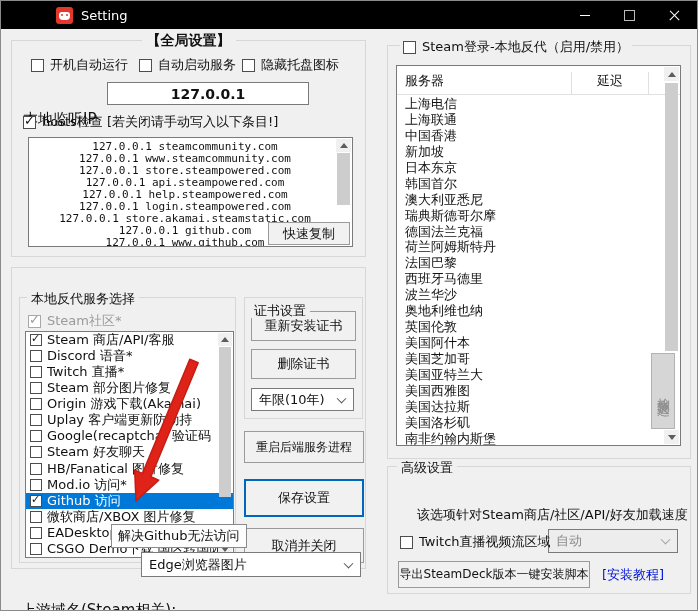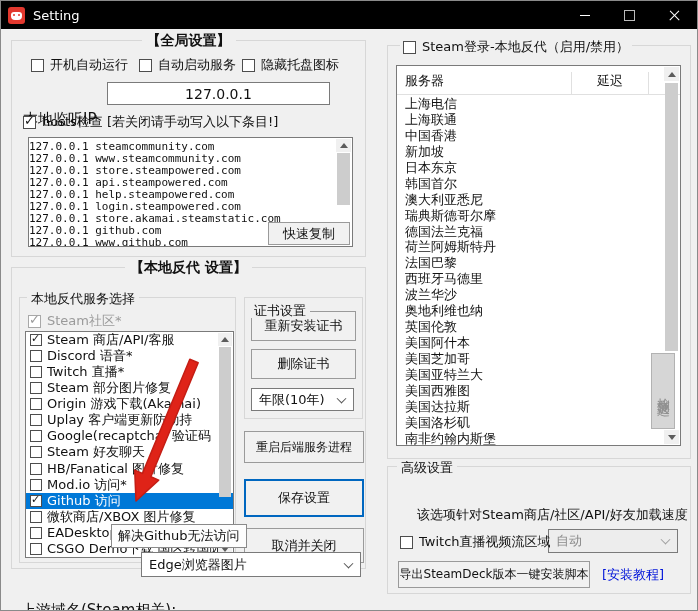--- a/index.html
+++ b/index.html
@@ -1,20 +1,20 @@
 <!DOCTYPE html>
 <html><head>
 <meta charset="utf-8">
 <style>
   html,body{margin:0;padding:0;background:#444;}
   .window{position:relative;width:698px;height:611px;background:#f0f0f0;
     font-family:"DejaVu Sans",sans-serif;color:#111;overflow:hidden;
     border:1px solid #8a8a8a;box-sizing:border-box;}
   
-  .titlebar{position:absolute;left:0;top:0;right:0;height:28px;background:#000;display:flex;align-items:center;}
+  .titlebar{position:absolute;left:0;top:0;right:0;height:28px;background:#000;display:flex;align-items:center;padding-left:48px;}
   .appicon{width:17px;height:17px;margin-left:7px;background:#e2382e;border-radius:3px;position:relative;}
   .appicon:before{content:"";position:absolute;left:3px;top:5px;width:11px;height:8px;background:#fff;border-radius:3px 3px 4px 4px;}
   .appicon:after{content:"";position:absolute;left:5px;top:7px;width:2px;height:2px;background:#e2382e;border-radius:50%;box-shadow:5px 0 0 #e2382e;}
   .apptitle{color:#fff;font-size:13px;margin-left:8px;}
   .capbtns{position:absolute;right:0;top:0;height:28px;display:flex;}
   .capbtn{width:45px;height:28px;display:flex;align-items:center;justify-content:center;}
   .glyph-min{width:10px;height:1px;background:#fff;}
   .glyph-max{width:9px;height:9px;border:1px solid #bbb;}
   .glyph-close{position:relative;width:11px;height:11px;}
   .glyph-close:before,.glyph-close:after{content:"";position:absolute;left:-1px;top:5px;width:13px;height:1.4px;background:#fff;}
@@ -41,21 +41,21 @@
     border-bottom:1.6px solid #555;transform:translateY(-70%) rotate(45deg);}
   .combo.dis{background:#ededed;color:#8b8b8b;}
   .combo.dis .chev{border-color:#a0a0a0;}
   .tri-up{width:0;height:0;border-left:4px solid transparent;border-right:4px solid transparent;border-bottom:5px solid #5c5c5c;}
   .tri-down{width:0;height:0;border-left:4px solid transparent;border-right:4px solid transparent;border-top:5px solid #5c5c5c;}
   .sb-btn{position:absolute;background:#f0f0f0;display:flex;align-items:center;justify-content:center;}
   .sb-thumb{position:absolute;background:#cdcdcd;}
   
   .hostsbox{position:absolute;left:27px;top:136px;width:325px;height:110px;background:#fff;
     border:1px solid #7a7a7a;box-sizing:border-box;overflow:hidden;}
-  .host-line{font-family:"DejaVu Sans Mono",monospace;font-size:11px;line-height:12px;
+  .host-line{font-family:"DejaVu Sans Mono",monospace;font-size:11px;line-height:12px;text-align:center;
     padding-right:11px;white-space:nowrap;}
   .hostsbox .pad{padding-top:3px;}
   
   .listbox{position:absolute;left:24px;top:330px;width:209px;height:227px;background:#fff;
     border:1px solid #7a7a7a;box-sizing:border-box;overflow:hidden;}
   .svc{display:flex;align-items:center;gap:5px;height:16.07px;font-size:13px;padding-left:4px;white-space:nowrap;}
   .svc .cb{width:12px;height:12px;min-width:12px;}
   .svc .cb.checked:after{font-size:11px;top:-2px;left:0;}
   .svc.selected{background:#0078d7;color:#fff;}
   
@@ -110,21 +110,21 @@
   <div class="cbrow" style="left:138px;top:55px;">
     <span class="cb"></span>
     <span>自动启动服务</span>
     </div>
   <div class="cbrow" style="left:241px;top:55px;">
     <span class="cb"></span>
     <span>隐藏托盘图标</span>
     </div>
 
   <div class="txt" style="left:22px;top:86px;">本地监听IP</div>
-  <div class="input" style="left:106px;top:81px;width:223px;height:23px;">127.0.0.1</div>
+  <div class="input" style="left:106px;top:81px;width:202px;height:23px;font-weight:bold;">127.0.0.1</div>
 
   <div class="cbrow" style="left:22px;top:112px;">
     <span class="cb checked"></span>
     <span>hosts检查 [若关闭请手动写入以下条目!]</span>
     </div>
 
   <div class="hostsbox">
     <div class="pad" id="hosts-lines">
         <div class="host-line">127.0.0.1 steamcommunity.com</div>
         <div class="host-line">127.0.0.1 www.steamcommunity.com</div>
@@ -137,22 +137,20 @@
         <div class="host-line">127.0.0.1 www.github.com</div>
       </div>
     <div class="sb-btn" style="right:1px;top:1px;width:15px;height:13px;">
         <div class="tri-up"></div>
       </div>
     <div class="sb-thumb" style="right:2px;top:15px;width:13px;height:52px;"></div>
   </div>
   <div class="btn" style="left:267px;top:221px;width:82px;height:23px;z-index:6;">快速复制</div>
 
   <div class="grp" style="left:10px;top:266px;width:355px;height:302px;"></div>
-  <div class="grp-title" style="left:10px;top:258px;width:355px;text-align:center;">
-    <span>【本地反代 设置】</span></div>
 
   <div class="grp" style="left:18px;top:296px;width:217px;height:266px;"></div>
   <div class="grp-cap" style="left:26px;top:289px;">
     <span>本地反代服务选择</span></div>
 
   <div class="cbrow" style="left:27px;top:311px;color:#9a9a9a;">
     <span class="cb checked dis"></span>
     <span>Steam社区*</span>
     </div>
 

